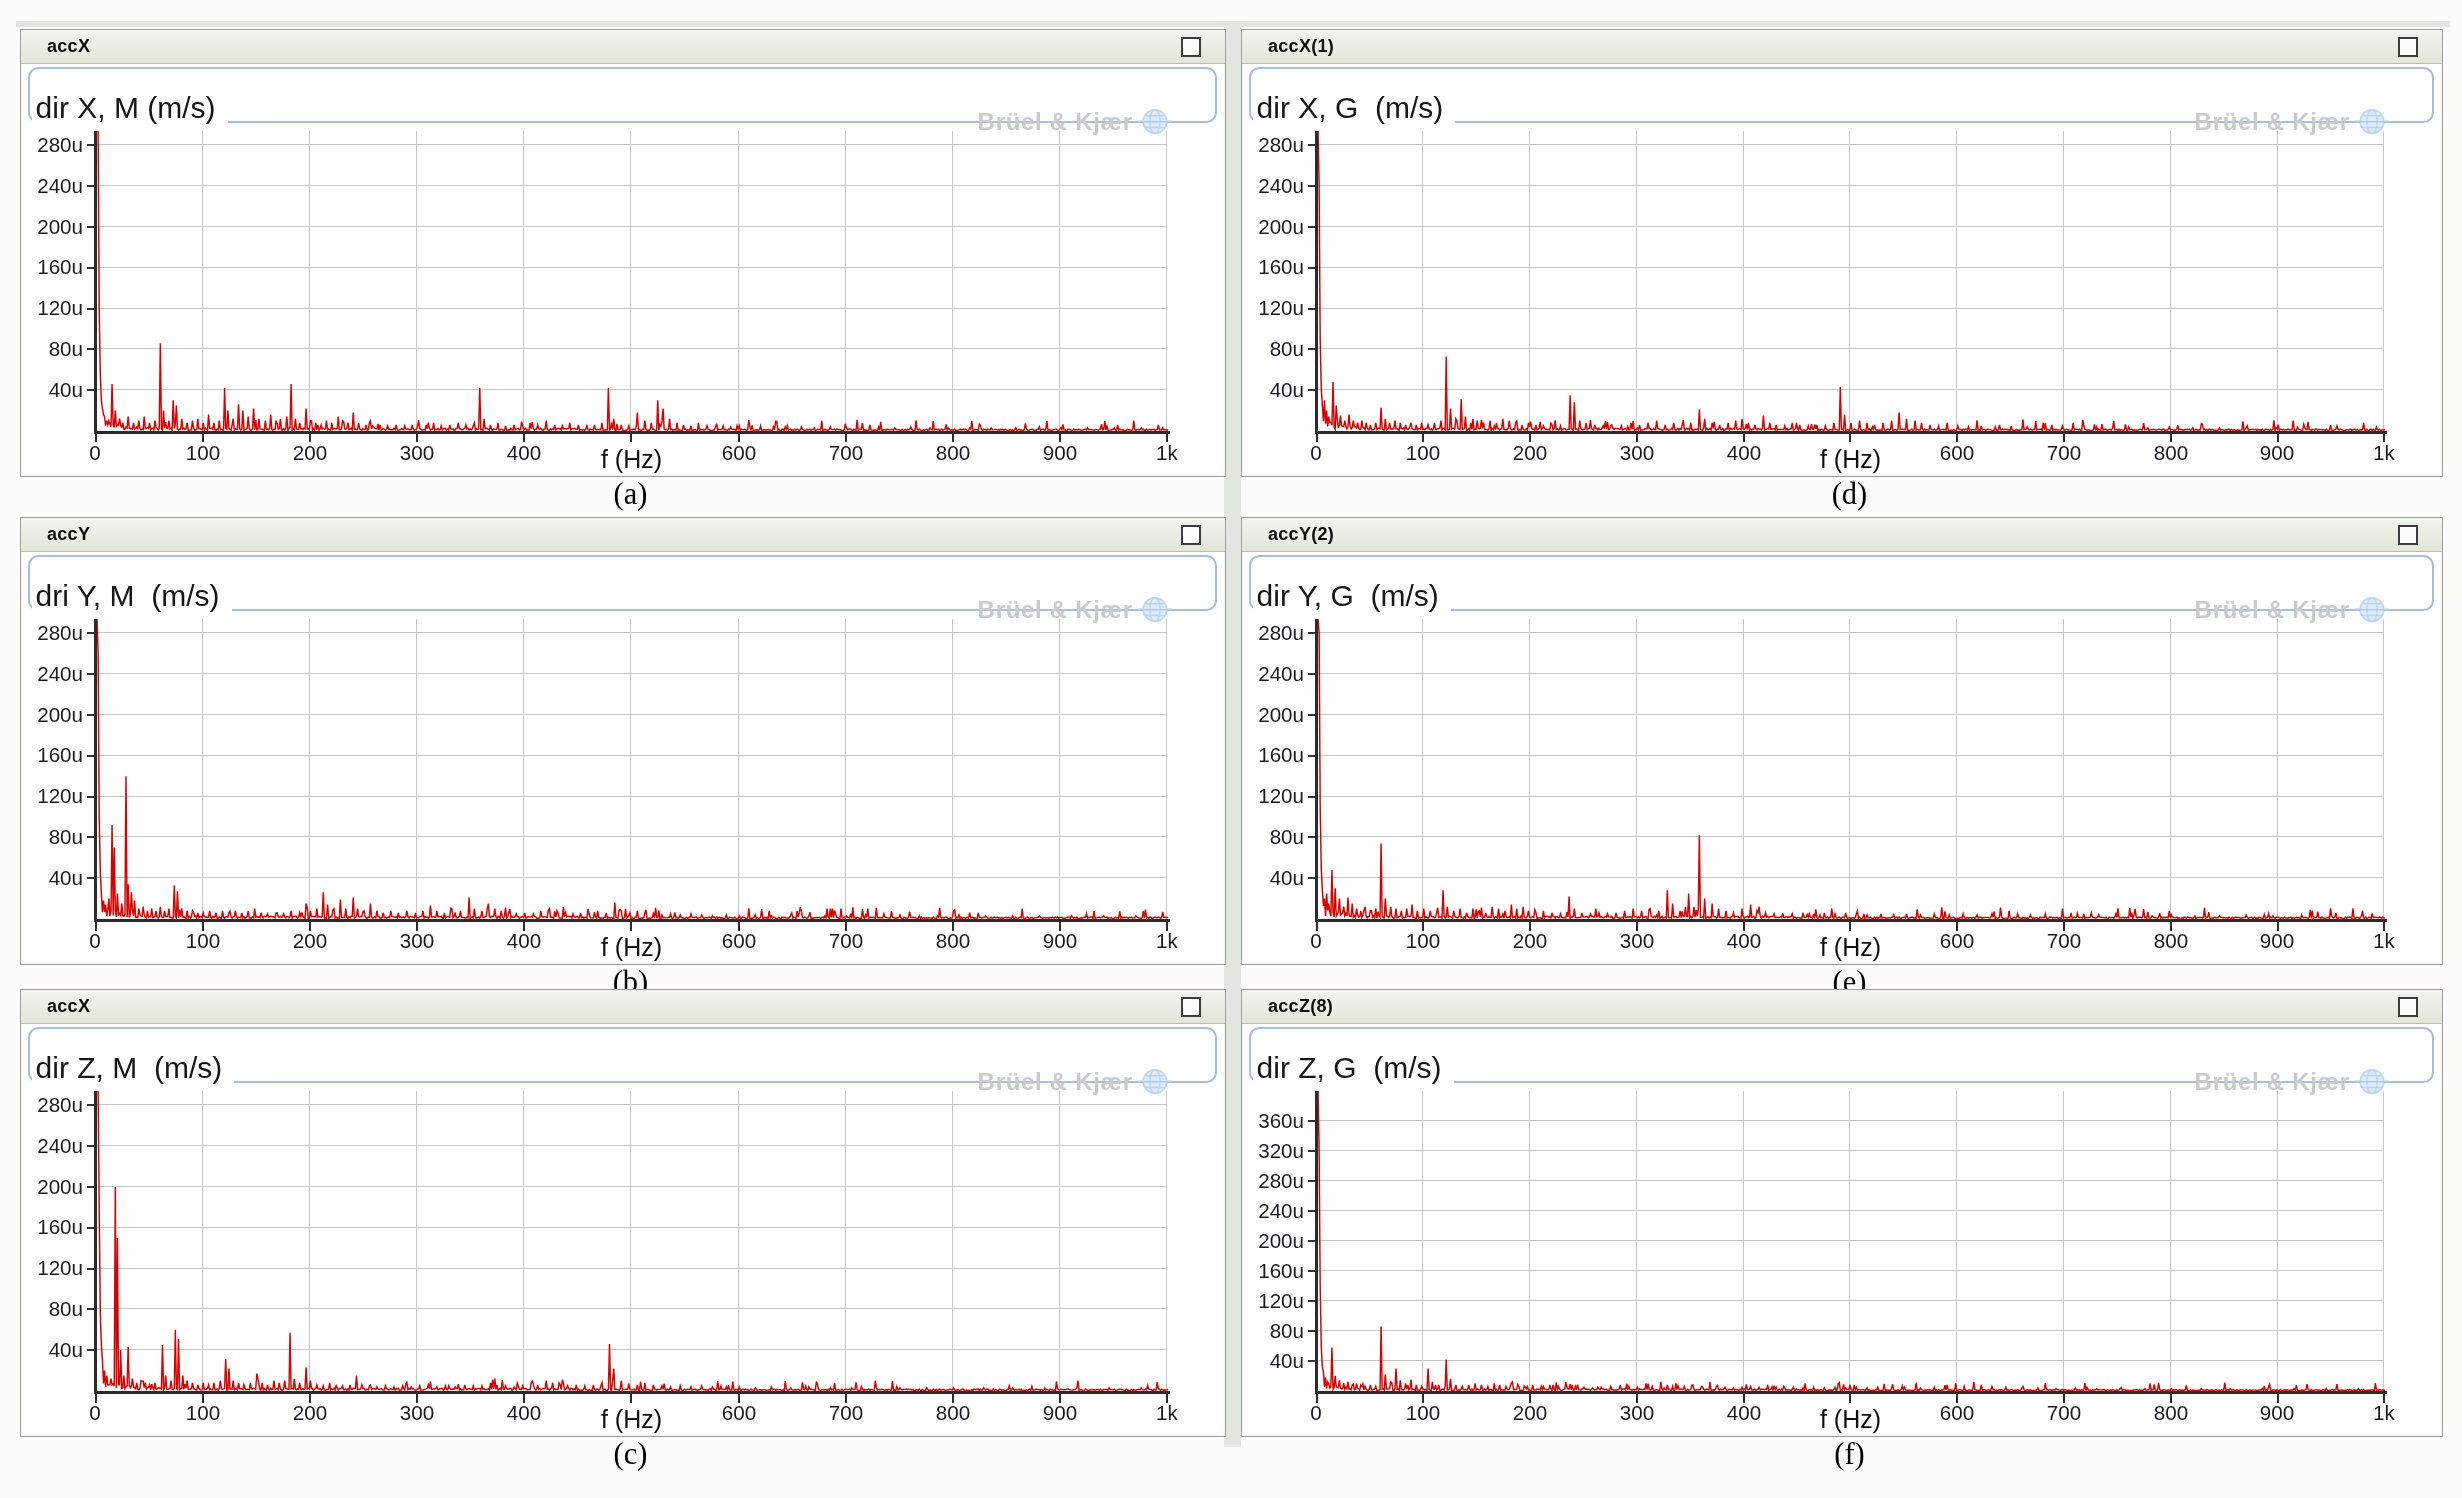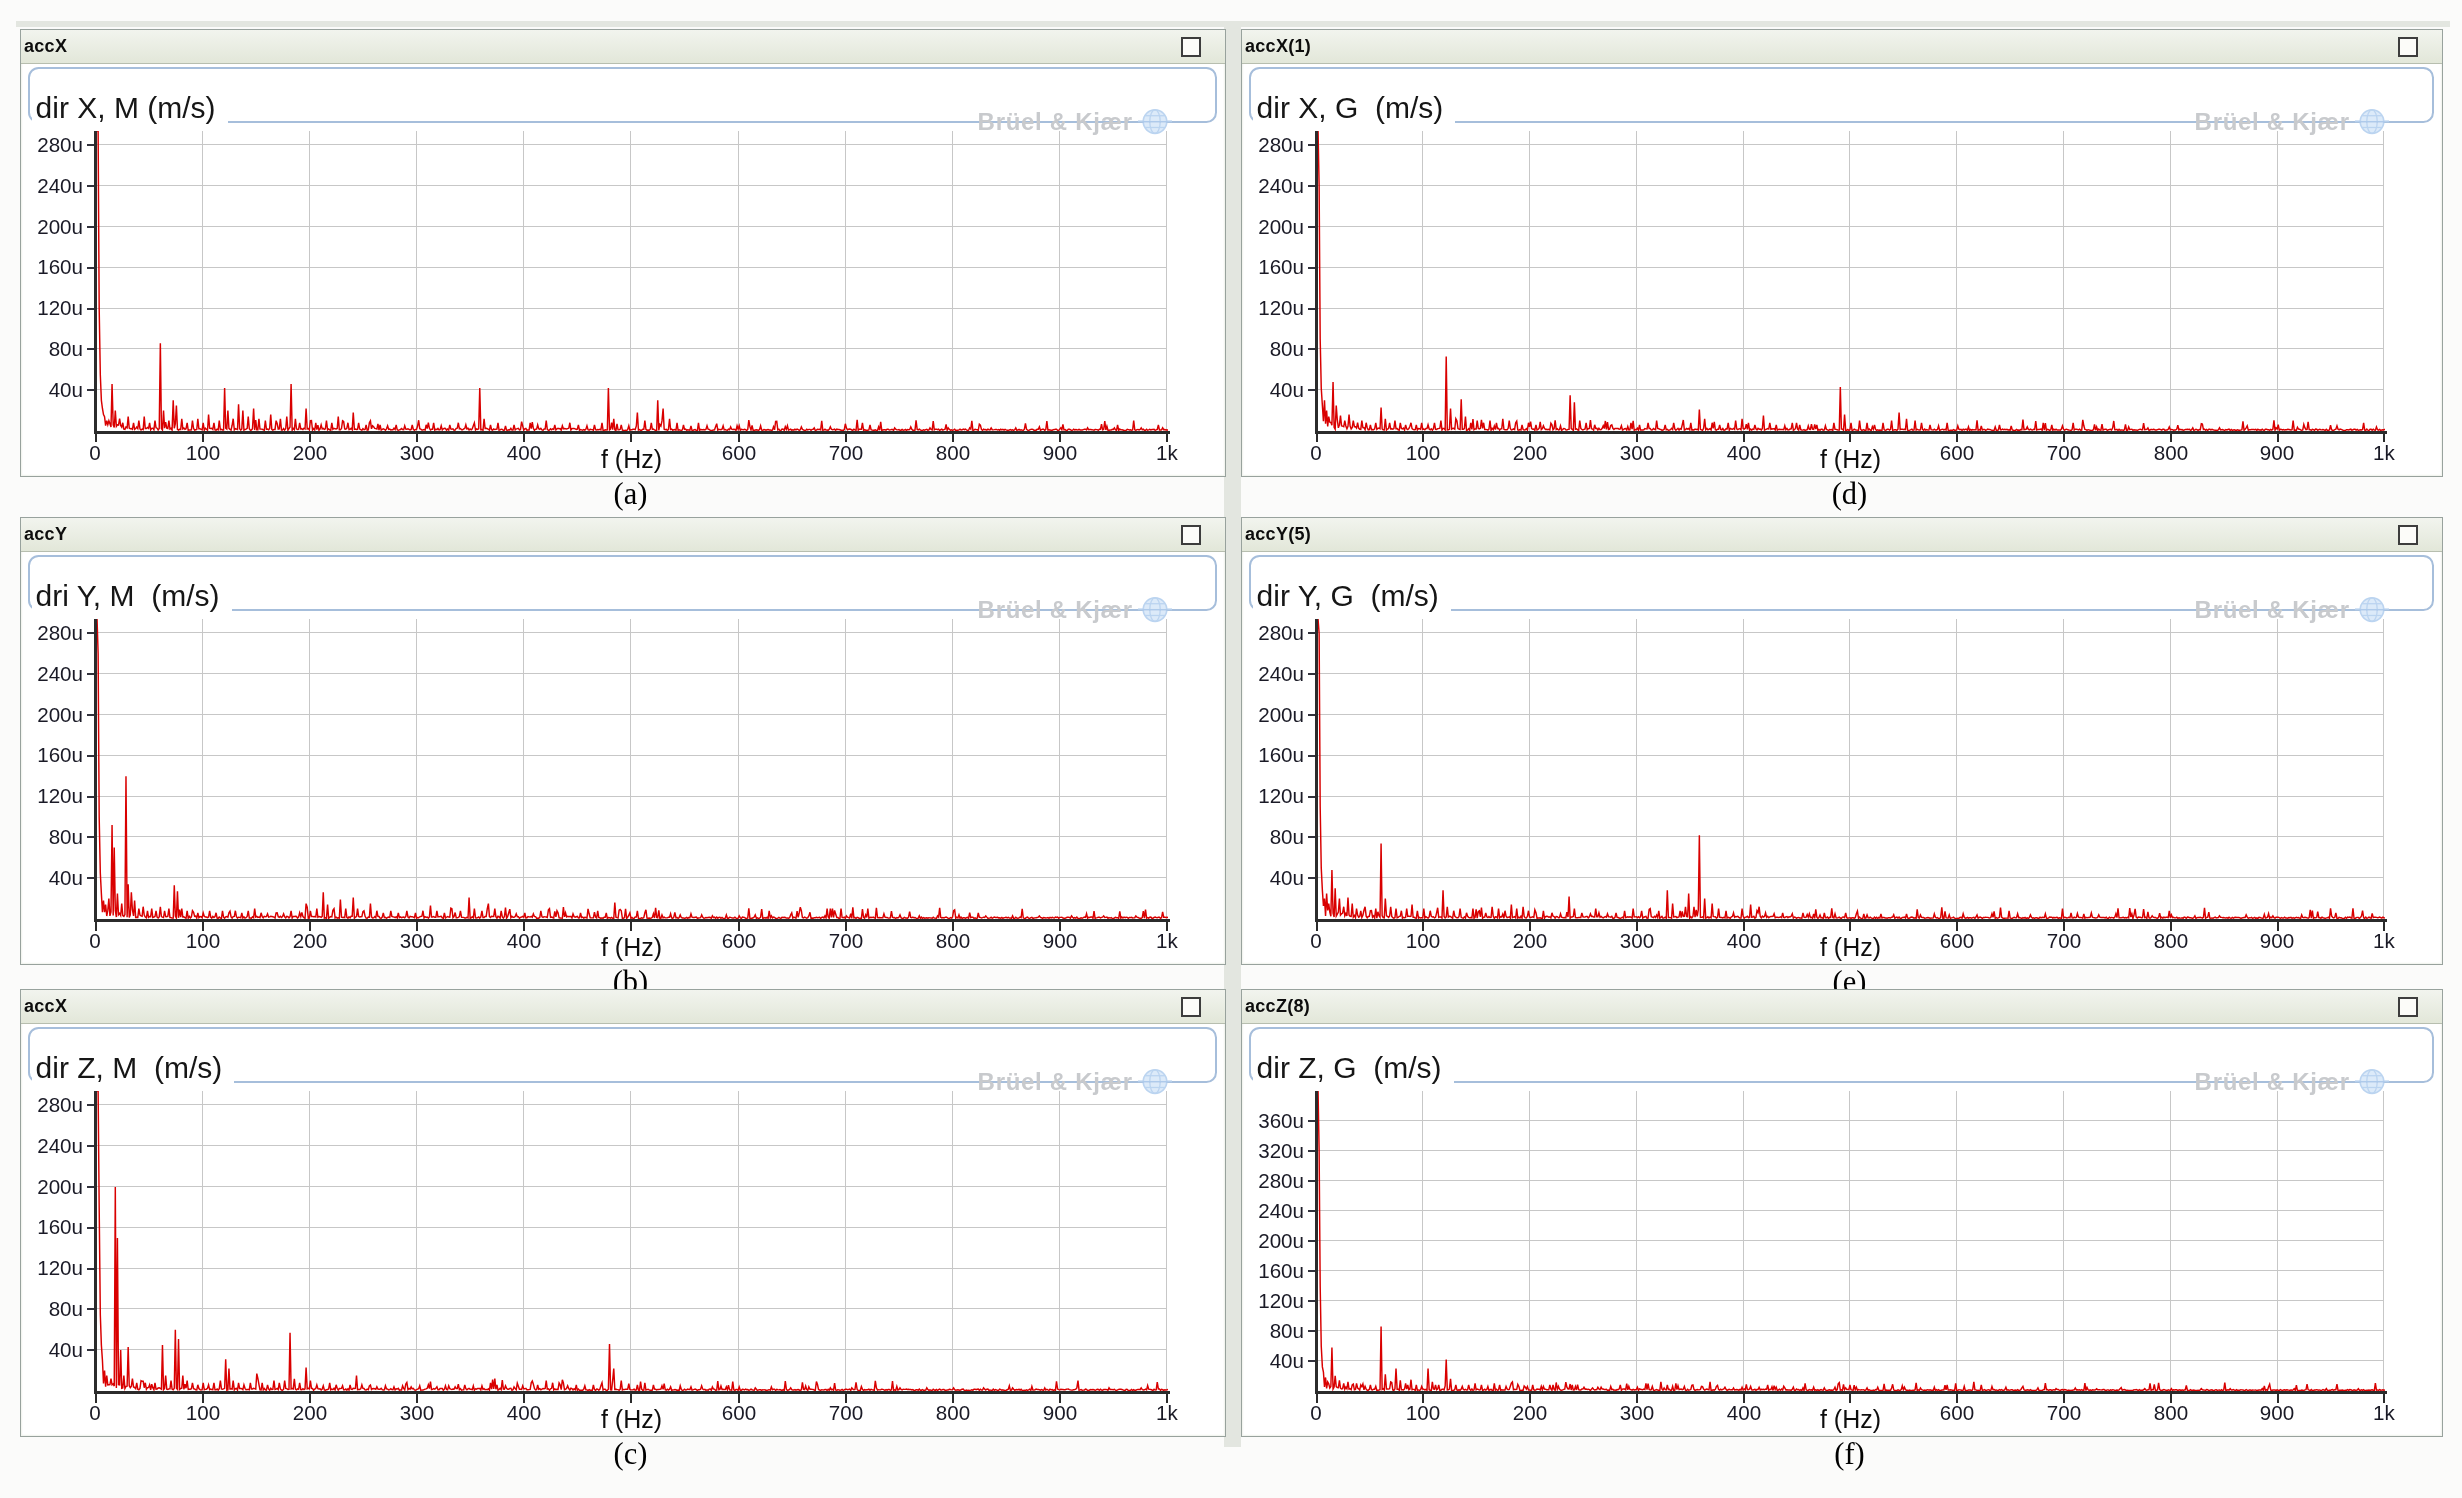--- a/index.html
+++ b/index.html
@@ -13,21 +13,21 @@
   .panel{
     position:absolute;left:0;top:0;width:100%;background:#ffffff;
     border:1.3px solid #98a29d;box-shadow:inset 0 0 0 1.3px #f3f5f0;
   }
   .titlebar{
     position:absolute;left:0;top:0;right:0;height:33px;
     background:linear-gradient(#f2f4ee,#e2e7d9);
     border-bottom:1.3px solid #b7beaf;
   }
   .tb-label{
-    position:absolute;left:3px;top:6px;font-size:18px;font-weight:bold;color:#0d0d0d;
+    position:absolute;left:26px;top:6px;font-size:18px;font-weight:bold;color:#0d0d0d;
     letter-spacing:0.3px;
   }
   .tb-btn{
     position:absolute;right:24px;top:7.3px;width:16px;height:16px;
     border:2px solid #3d3d3d;background:#fcfcf9;
   }
   .legendbox{
     position:absolute;left:6.6px;right:8px;top:37px;height:52px;
     border:2px solid #a6bedb;border-radius:10.6px;background:#fff;
   }
@@ -410,21 +410,21 @@
             </svg>
           </div>
       </div>
     </div>
     <div class="caption" style="left: 542px; top: 448px;">(d)</div>
   </section>
 
   <section class="cell" style="left: 1241px; top: 517px; width: 1200px; height: 488px;">
     <div class="panel" style="height: 446px;">
       <div class="titlebar">
-        <span class="tb-label">accY(5)</span>
+        <span class="tb-label">accY(2)</span>
         <span class="tb-btn"></span>
       </div>
       <div class="plotarea">
         <div class="legendbox"></div>
         <div class="plot-title">dir Y, G  (m/s)</div>
         <div class="watermark">
           <span class="wm-text">Brüel &amp; Kjær</span>
           <svg class="globe" width="34" height="30.5" viewBox="0 0 52 46">
             <rect x="0" y="20" width="8" height="3" fill="#b9d3ef"></rect>
             <rect x="44" y="20" width="8" height="3" fill="#b9d3ef"></rect>

